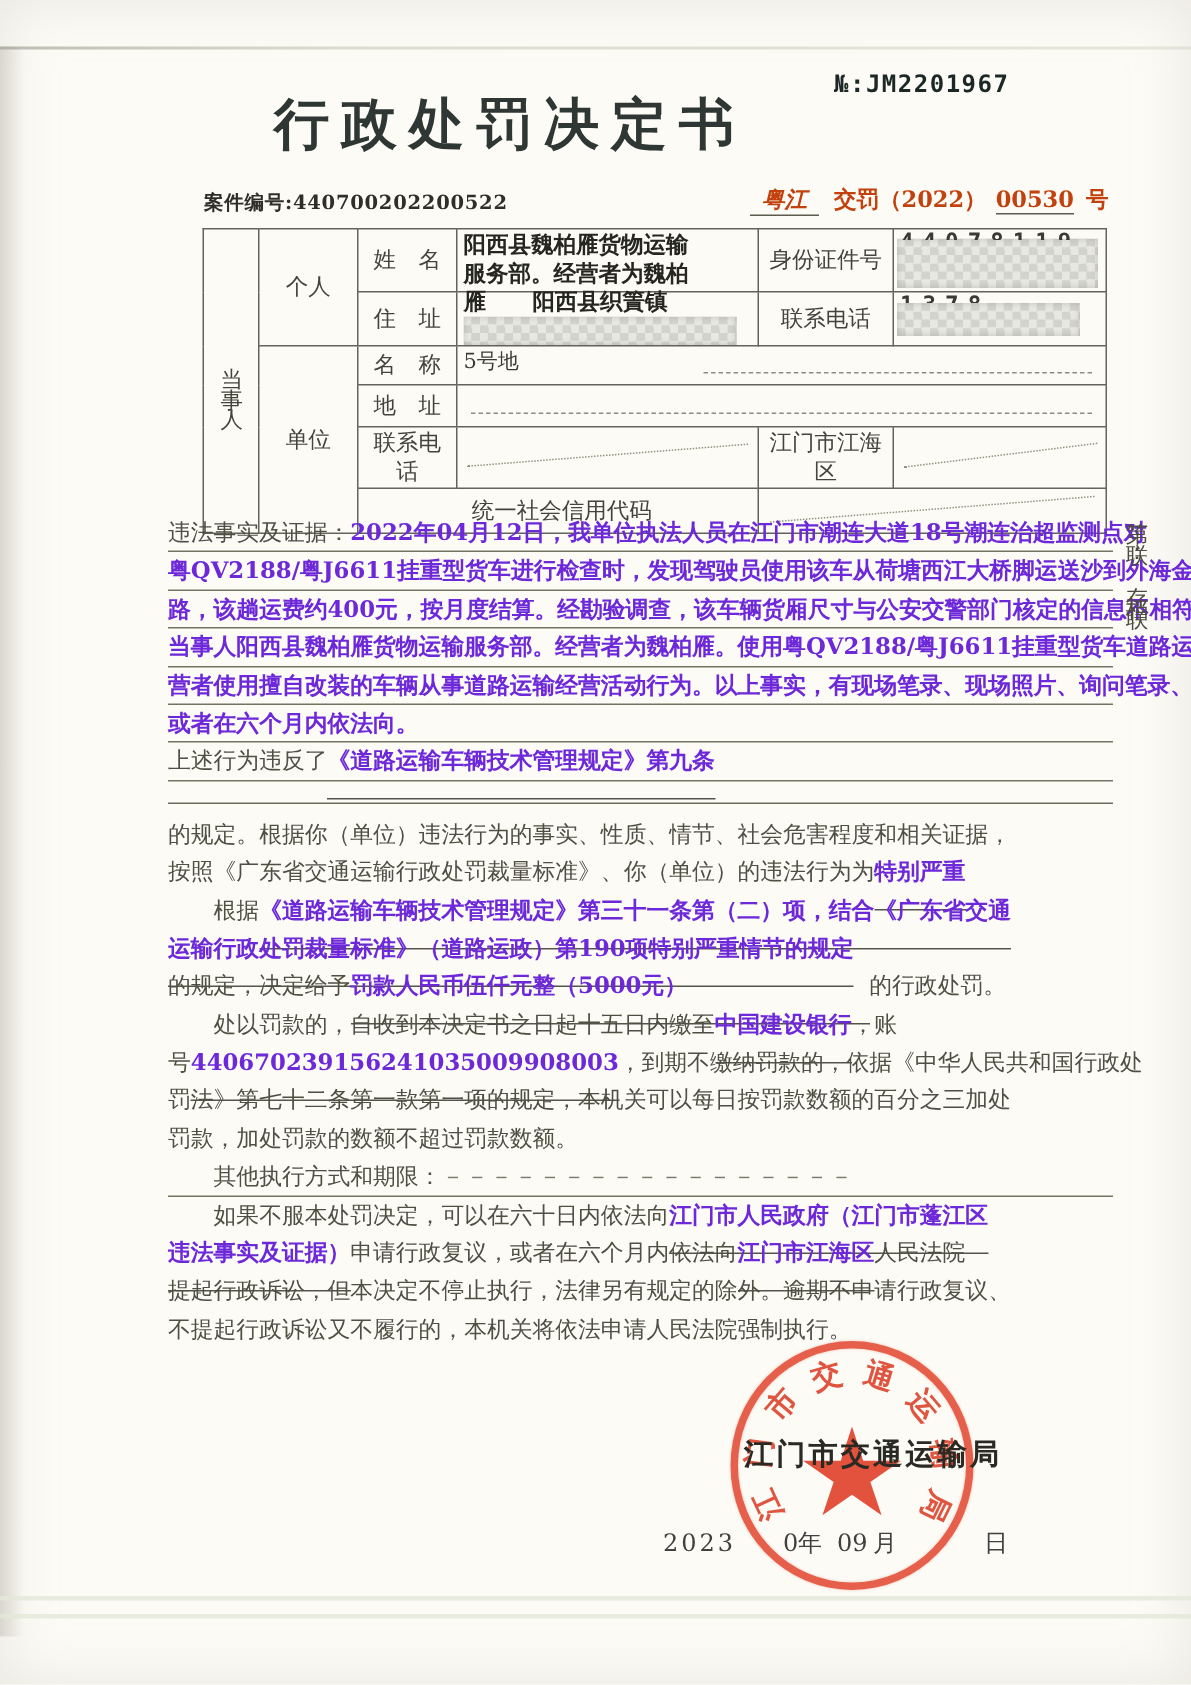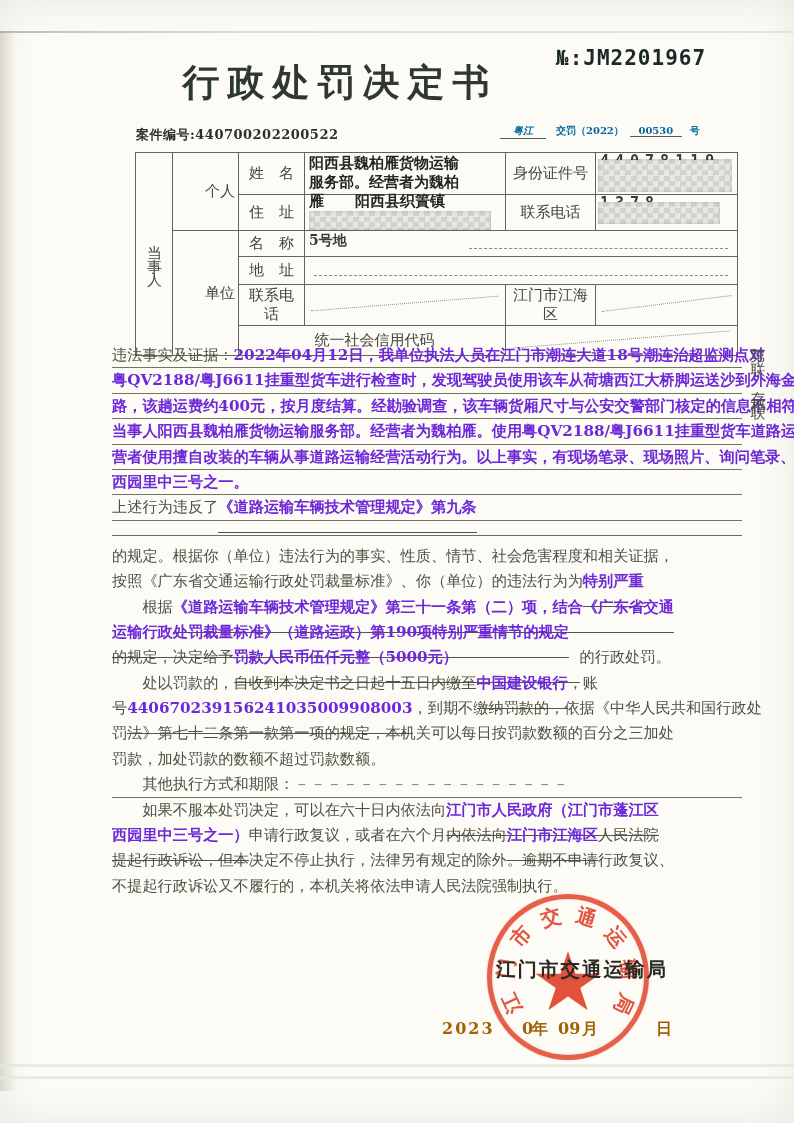--- a/index.html
+++ b/index.html
@@ -7,39 +7,39 @@
   #page { position:relative; width:794px; height:1123px; overflow:hidden;
           background:#fcfbf6;
           box-shadow: inset 0 0 40px rgba(180,175,160,.25); }
   .edge-top { position:absolute; left:0; top:31px; width:100%; height:2px; background:linear-gradient(90deg,#8f8c80,#c7c4b6 30%,#d8d5c8); opacity:.55; }
   .edge-left { position:absolute; left:0; top:31px; width:16px; height:1060px; background:linear-gradient(90deg,rgba(150,145,130,.28),rgba(150,145,130,0)); }
   .scanline { position:absolute; left:0; width:100%; height:3px; background:#e2e8d8; opacity:.8; }
 
   .title { position:absolute; left:0; top:58px; width:680px; text-align:center;
            font-size:37px; font-weight:700; letter-spacing:8px; color:#2e3733; }
   .docno { position:absolute; left:556px; top:46px; font-family:"DejaVu Sans Mono","Liberation Mono",monospace;
-           font-size:21px; font-weight:700; letter-spacing:1px; color:#1c2826; }
+           font-size:16px; font-weight:700; letter-spacing:1px; color:#1c2826; }
 
   .caseline { position:absolute; left:136px; top:126px; font-size:13px; font-weight:700; color:#2f2f28; letter-spacing:.5px; }
-  .refline  { position:absolute; left:500px; top:124px; font-size:10px; font-weight:700; color:#0369a1; }
+  .refline  { position:absolute; left:500px; top:124px; font-size:15px; font-weight:700; color:#c2410c; }
   .refline .region { display:inline-block; min-width:46px; border-bottom:1.4px solid #5c5b50; text-align:center; font-style:italic; }
   .refline .mid { margin:0 6px 0 10px; }
   .refline .serial { display:inline-block; min-width:52px; border-bottom:1.4px solid #5c5b50; text-align:center; }
   .refline .suffix { margin-left:8px; }
 
   table.party { position:absolute; left:135px; top:152px; width:602px; border-collapse:collapse; table-layout:fixed;
                 font-size:15px; color:#3a3930; }
   table.party td { border:1.3px solid #64635a; padding:1px 3px; overflow:visible; position:relative; vertical-align:middle; }
   td.vert { writing-mode:vertical-lr; text-align:center; letter-spacing:14px; padding-top:10px; color:#45443b; }
-  td.grp  { text-align:right; color:#45443b; }
+  td.grp  { text-align:center; color:#45443b; }
   td.lab  { text-align:center; color:#45443b; }
   .namecell-text { position:absolute; left:4px; top:1px; width:150px; font-weight:700; font-size:15px; line-height:19px; color:#262620; z-index:3; }
   .addr-prefix { position:absolute; left:50px; top:39px; white-space:nowrap; font-weight:700; font-size:15px; color:#262620; z-index:3; }
   .addr-mosaic { position:absolute; left:4px; top:58px; width:182px; height:19px; z-index:2; }
-  .addr-suffix { position:absolute; left:4px; top:79px; font-weight:700; font-size:14px; color:#3c3b33; z-index:3;text-align:right; }
+  .addr-suffix { position:absolute; left:4px; top:79px; font-weight:400; font-size:14px; color:#3c3b33; z-index:3;text-align:right; }
   .mosaic { background:repeating-conic-gradient(#d3d3cd 0% 25%, #e8e8e3 0% 50%) 0 0/11px 11px;
             box-shadow:inset 0 0 4px rgba(120,120,110,.35); }
   .idcell .mosaic-b { position:absolute; left:2px; top:6px; width:134px; height:33px; }
   .phcell .mosaic-b { position:absolute; left:2px; top:7px; width:122px; height:22px; }
   .digit-tops { position:absolute; left:4px; top:-1px; height:8px; overflow:hidden; font-weight:700; font-size:15px;
                 letter-spacing:6px; color:#3b3b34; font-family:"DejaVu Sans Mono",monospace; z-index:1; }
   .dashfill::after { content:""; position:absolute; left:38%; right:2%; top:68%; border-top:1.6px dashed #8d8c81; }
   .dashfill2::after { content:""; position:absolute; left:2%; right:2%; top:68%; border-top:1.6px dashed #8d8c81; }
   .diag::after { content:""; position:absolute; left:3%; right:3%; top:46%; border-top:1.7px dotted #93927f; transform:rotate(-4.5deg); }
   .diagS::after { content:""; position:absolute; left:4%; right:4%; top:44%; border-top:1.7px dotted #93927f; transform:rotate(-7deg); }
@@ -66,21 +66,21 @@
   .seal-char:nth-of-type(1){ transform:translate(-50%,-50%) rotate(-115deg) translateY(-62px);}
   .seal-char:nth-of-type(2){ transform:translate(-50%,-50%) rotate(-82deg)  translateY(-62px);}
   .seal-char:nth-of-type(3){ transform:translate(-50%,-50%) rotate(-49deg)  translateY(-62px);}
   .seal-char:nth-of-type(4){ transform:translate(-50%,-50%) rotate(-16deg)  translateY(-62px);}
   .seal-char:nth-of-type(5){ transform:translate(-50%,-50%) rotate(17deg)   translateY(-62px);}
   .seal-char:nth-of-type(6){ transform:translate(-50%,-50%) rotate(50deg)   translateY(-62px);}
   .seal-char:nth-of-type(7){ transform:translate(-50%,-50%) rotate(83deg)   translateY(-62px);}
   .seal-char:nth-of-type(8){ transform:translate(-50%,-50%) rotate(116deg)  translateY(-62px);}
 
   .authority { position:absolute; left:496px; top:956px; font-size:19.5px; font-weight:700; letter-spacing:2px; color:#2a2a24; z-index:6; }
-  .dateline { position:absolute; left:430px; top:1019px; width:300px; height:30px; font-size:16px; color:#a16207; z-index:6;font-weight:bold; }
+  .dateline { position:absolute; left:430px; top:1019px; width:300px; height:30px; font-size:16px; color:#404040; z-index:6; }
   .dateline span { position:absolute; }
   .d-year { left:12px; letter-spacing:2px; }
   .d-stray { left:92px; }
   .d-ylab { left:102px; }
   .d-month { left:128px; }
   .d-mlab { left:152px; }
   .d-dlab { left:226px; }
 </style>
 </head>
 <body>
@@ -153,35 +153,35 @@
     </tr>
   </tbody>
     </table>
 
   <div class="bodytext">
     <div class="bline ruled"><span class="lbl">违法事实及证据：</span><span class="fill">2022年04月12日，我单位执法人员在江门市潮连大道18号潮连治超监测点对</span></div>
     <div class="bline ruled"><span class="fill">粤QV2188/粤J6611挂重型货车进行检查时，发现驾驶员使用该车从荷塘西江大桥脚运送沙到外海金溪</span></div>
     <div class="bline ruled"><span class="fill">路，该趟运费约400元，按月度结算。经勘验调查，该车辆货厢尺寸与公安交警部门核定的信息不相符。</span></div>
     <div class="bline ruled"><span class="fill">当事人阳西县魏柏雁货物运输服务部。经营者为魏柏雁。使用粤QV2188/粤J6611挂重型货车道路运输经</span></div>
     <div class="bline ruled"><span class="fill">营者使用擅自改装的车辆从事道路运输经营活动行为。以上事实，有现场笔录、现场照片、询问笔录、</span></div>
-    <div class="bline ruled"><span class="fill">西园里中三号之一。</span></div>
+    <div class="bline ruled"><span class="fill">或者在六个月内依法向。</span></div>
     <div class="bline ruled"><span class="lbl">上述行为违反了</span><span class="fill u">《道路运输车辆技术管理规定》第九条</span></div>
     <div class="sep"></div>
     <div class="bline"><span class="lbl">的规定。根据你（单位）违法行为的事实、性质、情节、社会危害程度和相关证据，</span></div>
     <div class="bline"><span class="lbl">按照《广东省交通运输行政处罚裁量标准》、你（单位）的违法行为为</span><span class="fill u">特别严重</span></div>
     <div class="bline"><span class="lbl">　　根据</span><span class="fill u">《道路运输车辆技术管理规定》第三十一条第（二）项，结合《广东省交通</span></div>
     <div class="bline"><span class="fill u">运输行政处罚裁量标准》（道路运政）第190项特别严重情节的规定</span></div>
     <div class="bline"><span class="lbl">的规定，决定给予</span><span class="fill u">罚款人民币伍仟元整（5000元）</span><span class="u">　　　　　　　　</span><span class="lbl">的行政处罚。</span></div>
     <div class="bline"><span class="lbl">　　处以罚款的，自收到本决定书之日起十五日内缴至</span><span class="fill u">中国建设银行</span><span class="lbl">，账</span></div>
     <div class="bline"><span class="lbl">号</span><span class="fill u">440670239156241035009908003</span><span class="lbl">，到期不缴纳罚款的，依据《中华人民共和国行政处</span></div>
     <div class="bline"><span class="lbl">罚法》第七十二条第一款第一项的规定，本机关可以每日按罚款数额的百分之三加处</span></div>
     <div class="bline"><span class="lbl">罚款，加处罚款的数额不超过罚款数额。</span></div>
     <div class="bline ruled"><span class="lbl">　　其他执行方式和期限：</span><span class="dash">－－－－－－－－－－－－－－－－－</span></div>
     <div class="bline"><span class="lbl">　　如果不服本处罚决定，可以在六十日内依法向</span><span class="fill u">江门市人民政府（江门市蓬江区</span></div>
-    <div class="bline"><span class="fill u">西园里中三号之一）</span><span class="lbl">申请行政复议，或者在六个月内依法向</span><span class="fill u">江门市江海区</span><span class="lbl">人民法院</span></div>
+    <div class="bline"><span class="fill u">违法事实及证据）</span><span class="lbl">申请行政复议，或者在六个月内依法向</span><span class="fill u">江门市江海区</span><span class="lbl">人民法院</span></div>
     <div class="bline"><span class="lbl">提起行政诉讼，但本决定不停止执行，法律另有规定的除外。逾期不申请行政复议、</span></div>
     <div class="bline"><span class="lbl">不提起行政诉讼又不履行的，本机关将依法申请人民法院强制执行。</span></div>
   </div>
 
   <div class="copystrip">第一联：存档联</div>
 
   <div class="seal">
     <div class="seal-ring"></div>
     <span class="seal-char">江</span>
     <span class="seal-char">门</span>

